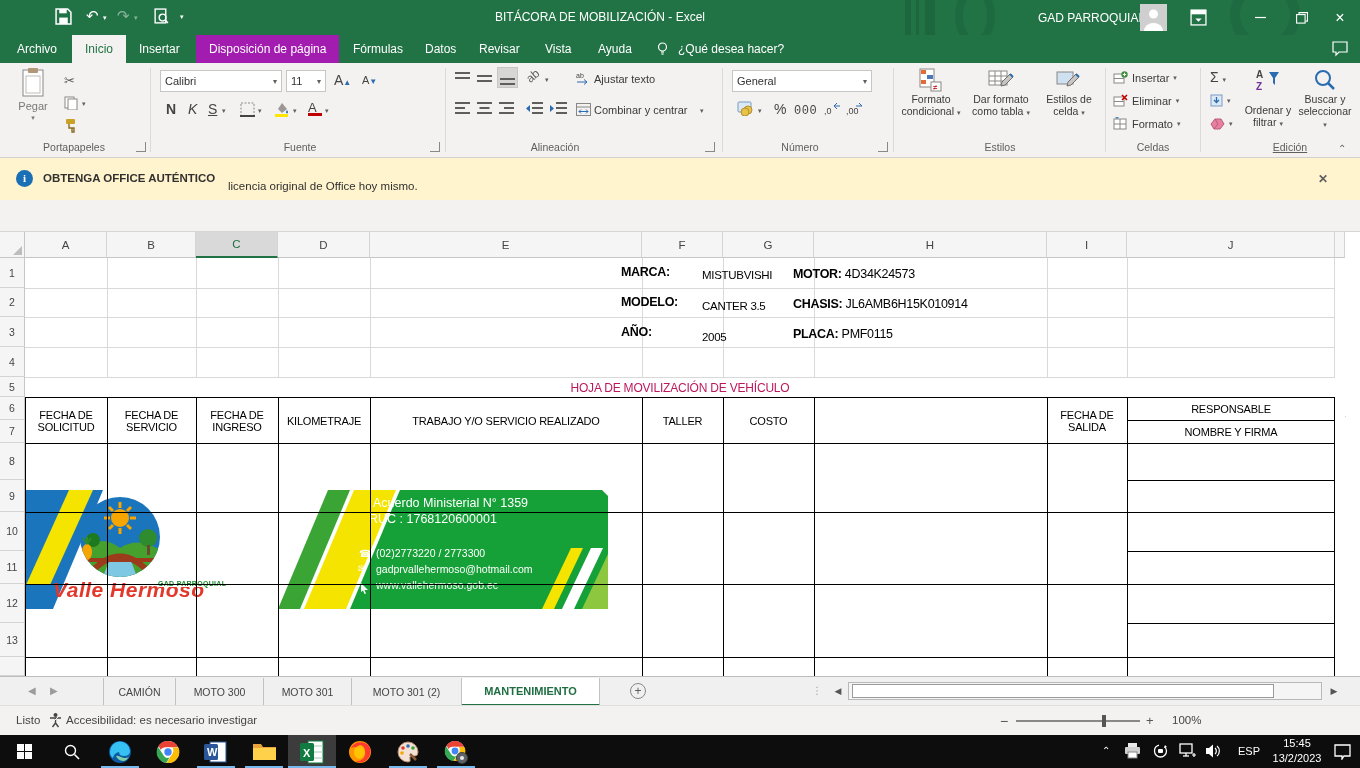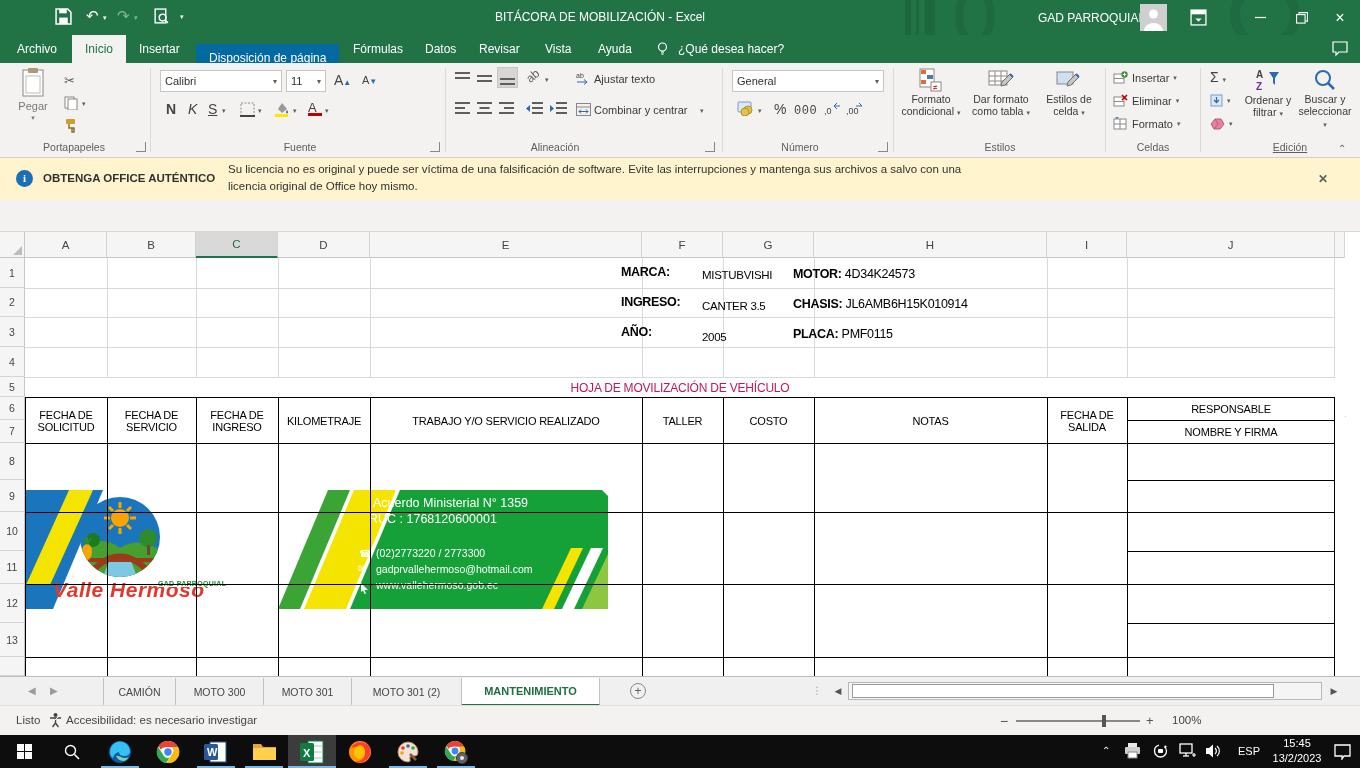--- a/index.html
+++ b/index.html
@@ -13,21 +13,21 @@
   .deco { background:rgba(0,0,0,.10); }
   .qat-ico { color:#fff; font-size:14px; line-height:18px; text-align:center; }
   .qat-dis { opacity:.45; }
   .ttl { font-size:12px; color:#fff; white-space:nowrap; }
   .winbtn { width:40px; height:35px; display:flex; align-items:center; justify-content:center; color:#fff; font-size:14px; }
 
   
   .tabrow { left:0; top:35px; width:1360px; height:28px; background:#217346; }
   .rtab { position:absolute; top:0; height:28px; display:flex; align-items:center; padding:0 13px; color:#fff; font-size:12px; white-space:nowrap; }
   .rtab.active { background:#f3f2f1; color:#217346; }
-  .rtab.hover { background:#0369a1;margin-top:9px; }
+  .rtab.hover { background:#a21caf; }
 
   
   .ribbon { left:0; top:63px; width:1360px; height:95px; background:#f3f2f1; border-bottom:1px solid #d2d0ce; }
   .gsep { position:absolute; top:5px; width:1px; height:84px; background:#dcdad8; }
   .glabel { position:absolute; top:78px; font-size:10.5px; color:#605e5c; text-align:center; }
   .launch { position:absolute; top:79px; width:10px; height:10px; border-right:1px solid #8a8886; border-bottom:1px solid #8a8886; }
   .rbtn-txt { font-size:11px; color:#3b3a39; white-space:nowrap; }
   .combo { position:absolute; background:#fff; border:1px solid #c8c6c4; font-size:11px; color:#323130; display:flex; align-items:center; padding:0 4px; }
   .combo .arr { margin-left:auto; font-size:8px; color:#605e5c; }
   .mini { font-size:12px; color:#444; }
@@ -286,21 +286,21 @@
           <path d="M3,8.5 h9" stroke="#2b6cb0"></path>
           <path d="M5,6.5 L3,8.5 L5,10.5 M10,6.5 L12,8.5 L10,10.5" fill="none" stroke="#2b6cb0"></path>
         </svg>
     </div>
     <div class="ab rbtn-txt" style="left:594px;top:41px;">Combinar y centrar</div>
     <div class="ab caret" style="left:700px;top:44px;">▾</div>
     <div class="glabel" style="left:500px;width:110px;">Alineación</div>
     <div class="launch" style="left:705px;"></div>
     <div class="gsep" style="left:722px;"></div>
 
-    <div class="combo" style="left:732px;top:7px;width:152px;height:22px;">
+    <div class="combo" style="left:732px;top:7px;width:140px;height:22px;">
       <span>General</span>
         <span class="arr">▾</span>
     </div>
     <div class="ab" style="left:737px;top:38px;">
       <svg width="18" height="15" viewBox="0 0 18 15">
           <rect x="1" y="1" width="13" height="10" rx="1" fill="#dbe8f5" stroke="#7a9cc4"></rect>
           <circle cx="11" cy="9" r="4" fill="#e8c34a" stroke="#b3902c"></circle>
           <circle cx="8" cy="11" r="4" fill="#e8c34a" stroke="#b3902c"></circle>
         </svg>
     </div>
@@ -406,39 +406,38 @@
           <path d="M5,2 l3,5 l-4,5" fill="none" stroke="#b85c7c"></path>
         </svg>
     </div>
     <div class="ab caret" style="left:1229px;top:57px;">▾</div>
     <div class="bigbtn" style="left:1240px;top:5px;width:56px;">
       <svg width="24" height="24" viewBox="0 0 24 24">
           <text x="0" y="10" font-size="10" font-weight="bold" fill="#444">A</text>
           <text x="0" y="22" font-size="10" font-weight="bold" fill="#7030a0">Z</text>
           <path d="M13,4 h10 l-4,6 v7 l-2,-2 v-5 z" fill="#2b6cb0"></path>
         </svg>
-      <span style="margin-top:2px;">Ordenar y</span>
+      <span style="margin-top:12px;">Ordenar y</span>
       <span><span>filtrar</span> <span class="caret">▾</span></span>
     </div>
     <div class="bigbtn" style="left:1296px;top:5px;width:58px;">
       <svg width="24" height="24" viewBox="0 0 24 24">
           <circle cx="10" cy="10" r="7" fill="none" stroke="#2b6cb0" stroke-width="2"></circle>
           <line x1="15" y1="15" x2="21" y2="21" stroke="#2b6cb0" stroke-width="2.5"></line>
         </svg>
       <span style="margin-top:1px;">Buscar y</span>
       <span><span>seleccionar</span> <span class="caret">▾</span></span>
     </div>
     <div class="glabel" style="left:1240px;width:100px;text-decoration:underline;">Edición</div>
     <div class="ab" style="left:1338px;top:80px;font-size:10px;color:#605e5c;">⌃</div>
   </div>
 
   <div class="ab warnbar">
     <div class="ab" style="left:16px;top:12px;width:17px;height:17px;border-radius:50%;background:#1b6fb5;color:#fff;font-size:11px;font-weight:bold;text-align:center;line-height:17px;font-family:'Liberation Serif',serif;">i</div>
     <div class="ab" style="left:43px;top:14px;font-size:11.5px;font-weight:bold;color:#323130;">OBTENGA OFFICE AUTÉNTICO</div>
-    <div class="ab" style="left:228px;top:5px;font-size:11.5px;color:#323130;">Su licencia no es original y puede ser víctima de una falsificación de software. Evite las interrupciones y mantenga sus archivos a salvo con una</div>
     <div class="ab" style="left:228px;top:22px;font-size:11.5px;color:#323130;">licencia original de Office hoy mismo.</div>
     <div class="warnbtn" style="left:1008px;width:166px;">Obtenga Office auténtico</div>
     <div class="warnbtn" style="left:1186px;width:122px;">Más información</div>
     <div class="ab" style="left:1318px;top:14px;font-size:12px;color:#605e5c;font-weight:bold;">✕</div>
   </div>
 
   <div class="ab fbar">
     <div class="namebox">
       <span>C28</span>
       <span class="caret" style="margin-left:auto;">▾</span>
@@ -550,21 +549,21 @@
         <svg width="9" height="11" viewBox="0 0 9 11">
             <path d="M1,0 L8,7 L4.5,7 L6,10.5 L4.5,11 L3,7.5 L1,9 Z" fill="#fff"></path>
           </svg>
       </div>
       <div class="wtxt" style="left:351px;top:89px;font-size:10.5px;">www.vallehermoso.gob.ec</div>
     </div>
 
     <div class="ab vlabel" style="left:621px;top:33px;">MARCA:</div>
     <div class="ab vval" style="left:702px;top:37px;">MISTUBVISHI</div>
     <div class="ab" style="left:793px;top:32px;"><span class="vlabel">MOTOR:</span><span class="vval" style="font-size:12.5px;"> 4D34K24573</span></div>
-    <div class="ab vlabel" style="left:621px;top:63px;">INGRESO:</div>
+    <div class="ab vlabel" style="left:621px;top:63px;">MODELO:</div>
     <div class="ab vval" style="left:702px;top:68px;">CANTER 3.5</div>
     <div class="ab" style="left:793px;top:62px;"><span class="vlabel">CHASIS:</span><span class="vval" style="font-size:12.5px;"> JL6AMB6H15K010914</span></div>
     <div class="ab vlabel" style="left:621px;top:93px;">AÑO:</div>
     <div class="ab vval" style="left:702px;top:99px;">2005</div>
     <div class="ab" style="left:793px;top:92px;"><span class="vlabel">PLACA:</span><span class="vval" style="font-size:12.5px;"> PMF0115</span></div>
 
     <div class="ab" style="left:25px;top:146px;width:1310px;height:19px;display:flex;align-items:center;justify-content:center;font-size:12px;color:#be185d;letter-spacing:-0.2px;">HOJA DE MOVILIZACIÓN DE VEHÍCULO</div>
 
     <div class="ab bl" style="left:25px;top:165px;width:1px;height:279px;"></div>
     <div class="ab bl" style="left:107px;top:165px;width:1px;height:279px;"></div>
@@ -588,21 +587,20 @@
     <div class="ab bl" style="left:1127px;top:391px;width:208px;height:1px;"></div>
     <div class="ab bl" style="left:25px;top:425px;width:1310px;height:1px;"></div>
 
     <div class="hcell" style="left:26px;top:166px;width:80px;height:45px;padding:0 10px;">FECHA DE SOLICITUD</div>
     <div class="hcell" style="left:108px;top:166px;width:87px;height:45px;padding:0 14px;">FECHA DE SERVICIO</div>
     <div class="hcell" style="left:197px;top:166px;width:80px;height:45px;padding:0 10px;">FECHA DE INGRESO</div>
     <div class="hcell" style="left:279px;top:166px;width:90px;height:45px;">KILOMETRAJE</div>
     <div class="hcell" style="left:371px;top:166px;width:270px;height:45px;">TRABAJO Y/O SERVICIO REALIZADO</div>
     <div class="hcell" style="left:643px;top:166px;width:79px;height:45px;">TALLER</div>
     <div class="hcell" style="left:724px;top:166px;width:89px;height:45px;">COSTO</div>
-    <div class="hcell" style="left:815px;top:166px;width:231px;height:45px;">NOTAS</div>
     <div class="hcell" style="left:1048px;top:166px;width:78px;height:45px;padding:0 10px;">FECHA DE SALIDA</div>
     <div class="hcell" style="left:1128px;top:166px;width:206px;height:22px;">RESPONSABLE</div>
     <div class="hcell" style="left:1128px;top:189px;width:206px;height:22px;">NOMBRE Y FIRMA</div>
 
   </div>
 
   <div class="ab tabsbar">
     <div class="ab" style="left:28px;top:8px;color:#9d9b99;font-size:10px;">◀</div>
     <div class="ab" style="left:50px;top:8px;color:#9d9b99;font-size:10px;">▶</div>
     <div class="stab first" style="left:103px;width:73px;">CAMIÓN</div>

